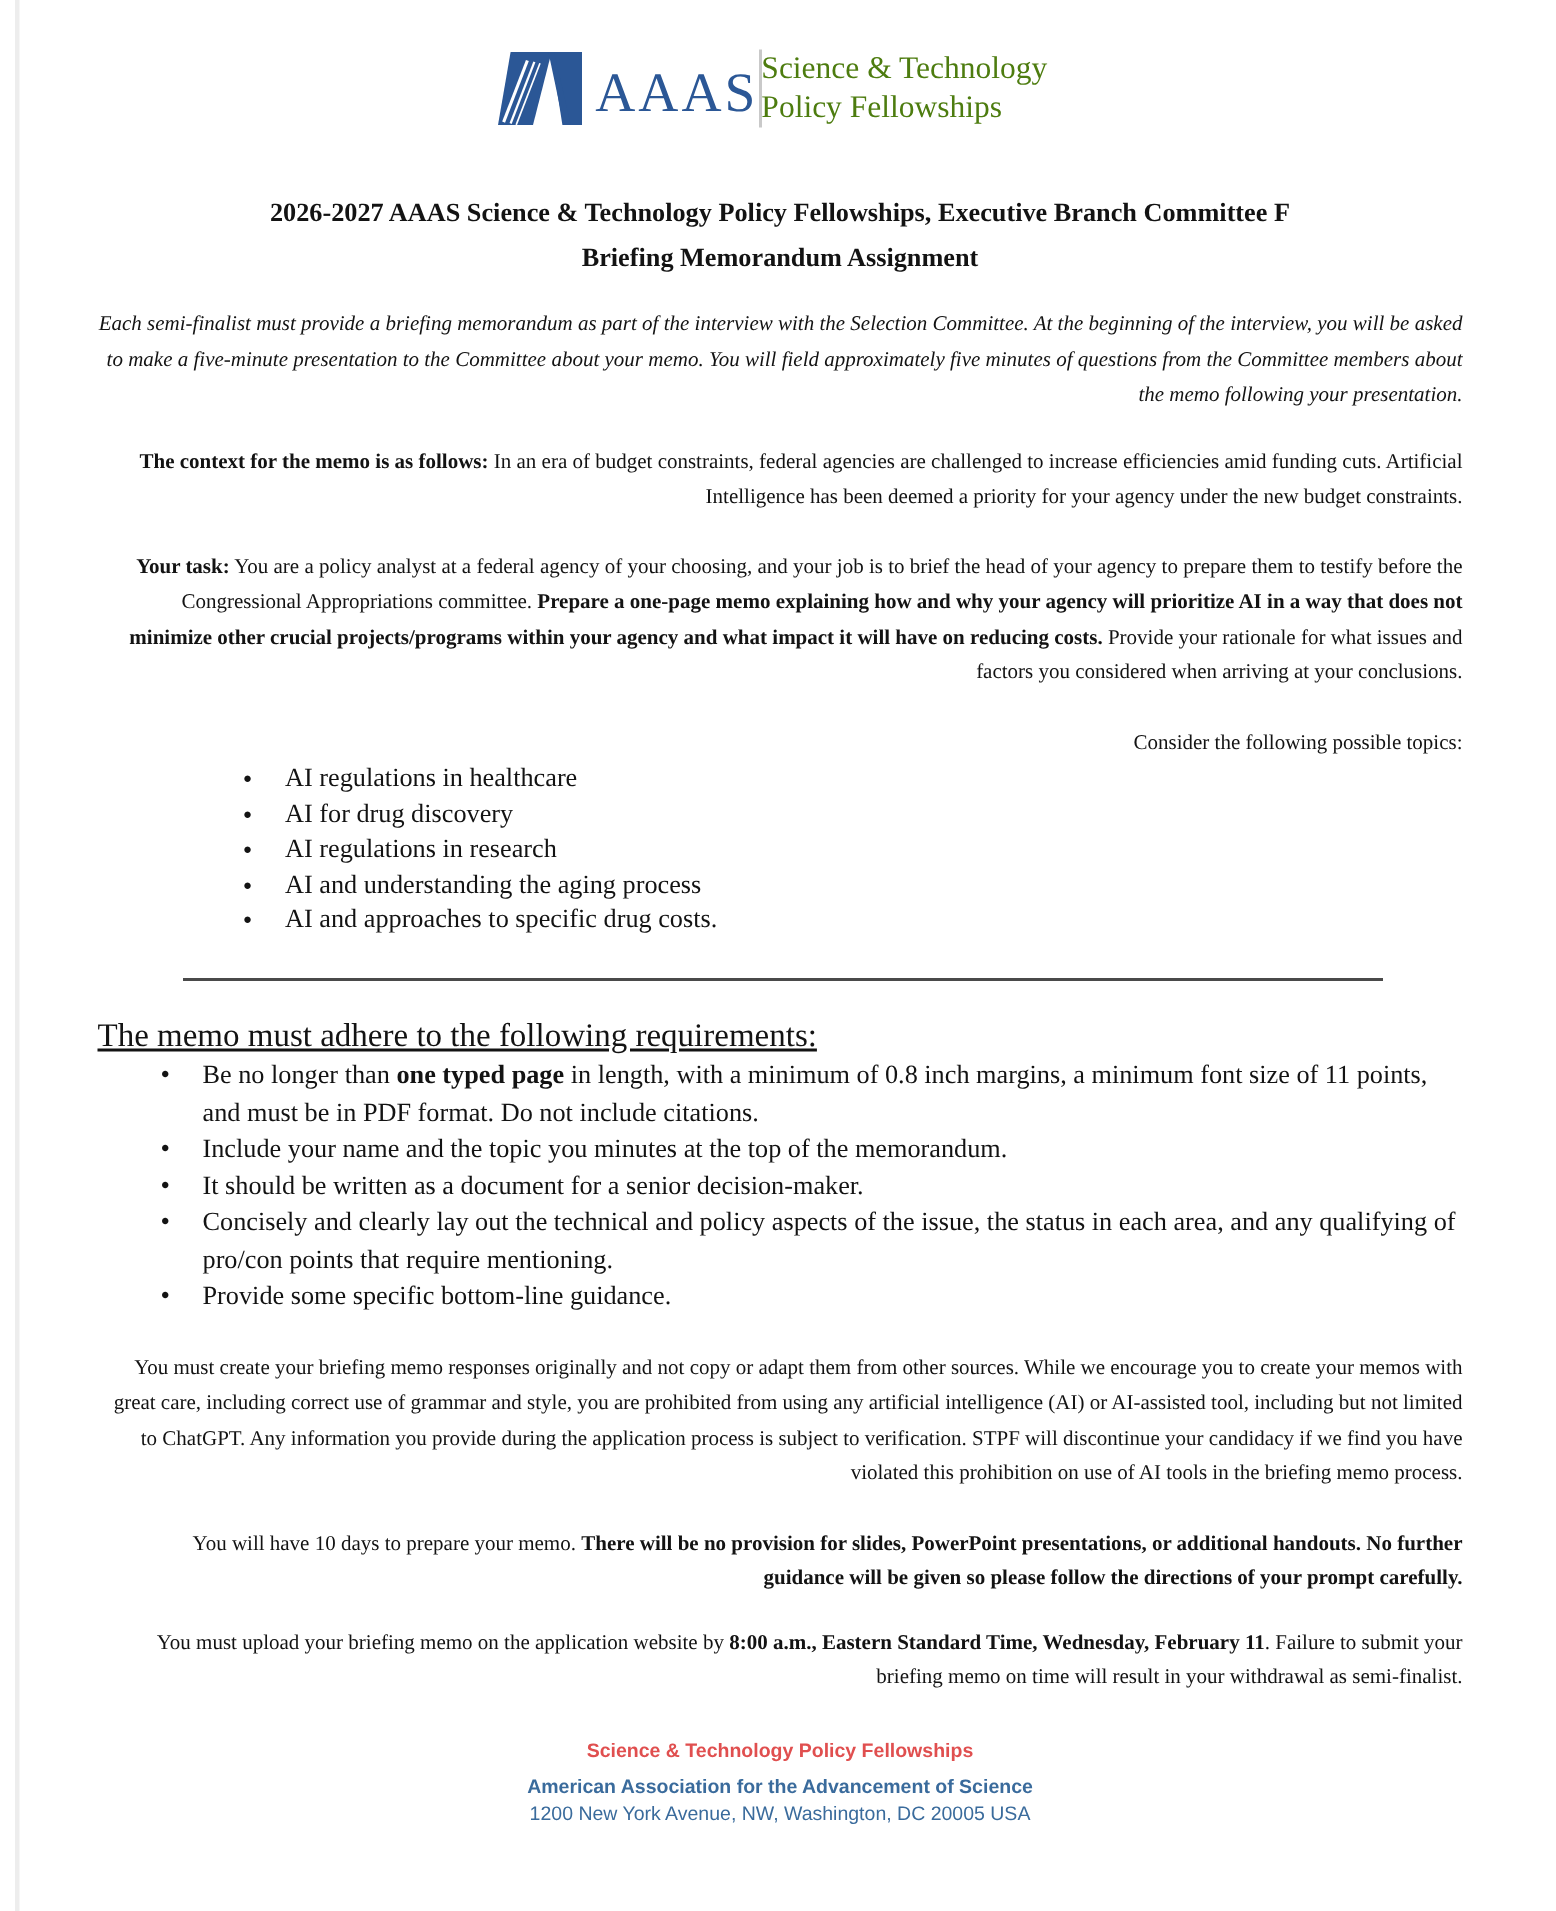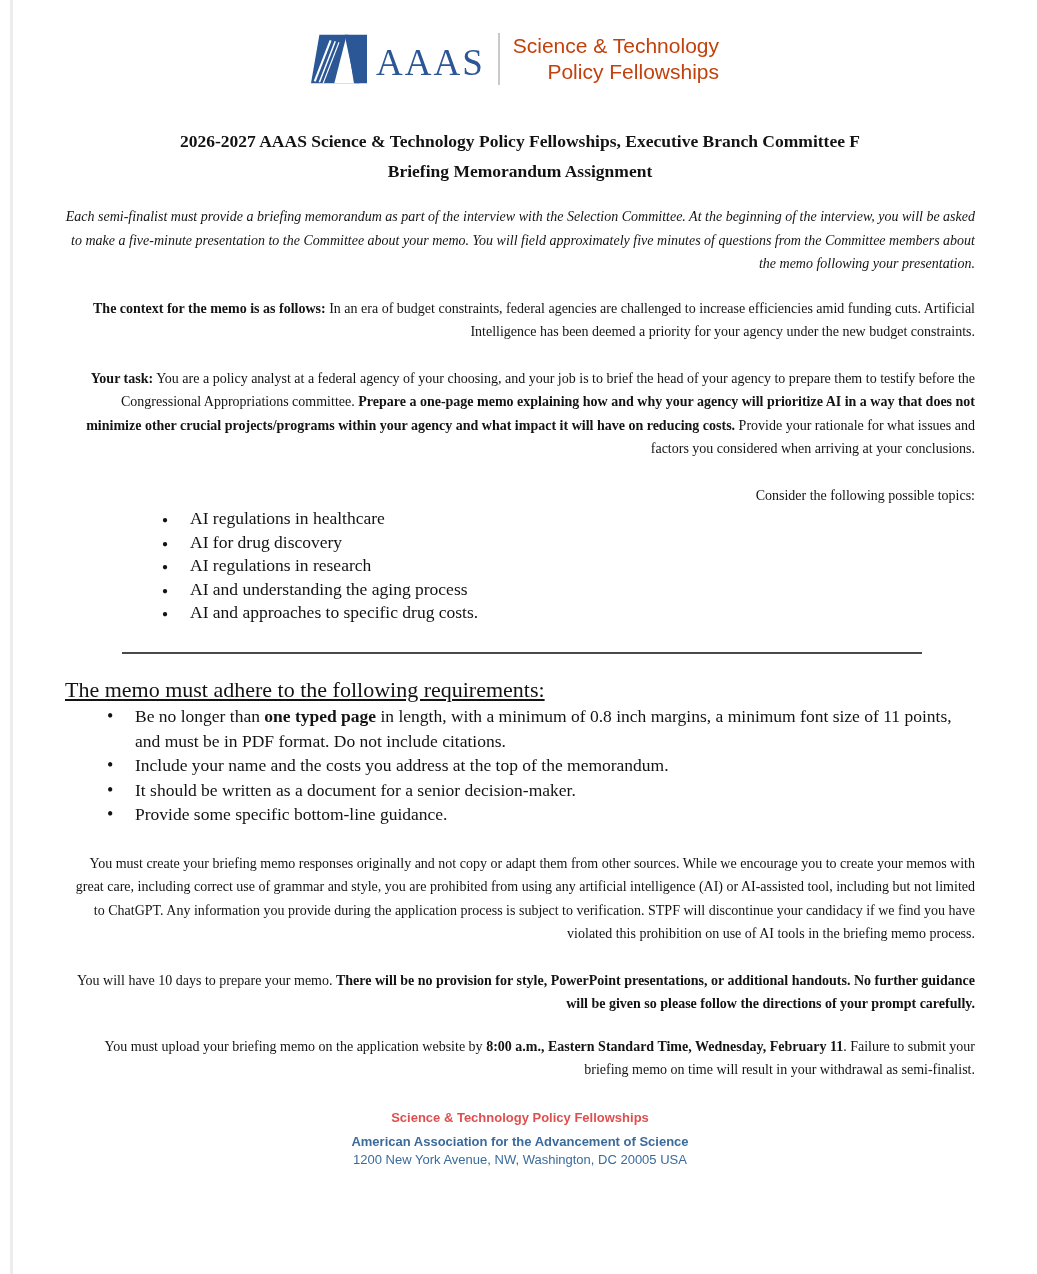--- a/index.html
+++ b/index.html
@@ -16,33 +16,33 @@
     background: #ededed;
   }
   .page {
     width: 100%; height: 100%;
     padding: 33px 62px 0 65px;
   }
 
   
   .logo-row {
     display: flex; justify-content: center; align-items: center;
-    gap: 13px; margin-right: 10px;
+    margin-right: 10px;
   }
   .logo-left { display: flex; align-items: center; gap: 9px; }
   .logo-mark { width: 56px; height: 50px; display: block; }
   .logo-acronym {
     font-family: "Liberation Serif", serif;
     font-size: 37px; letter-spacing: 2px; color: #2b5796;
     line-height: 1; padding-top: 6px;
   }
   .logo-rule { width: 2px; height: 52px; background: #c9c9c9; }
   .logo-tagline {
-    font-family: Liberation Sans, sans-serif;
-    font-size: 21px; color: #c2410c; line-height: 1.22; text-align: right;
+    font-family: Liberation Serif, serif;
+    font-size: 21px; color: #4d7c0f; line-height: 1.22;
   }
 
   
   .title-block { margin-top: 41px; text-align: center; }
   .title-line { font-weight: bold; font-size: 17.5px; line-height: 30px; }
 
   
   .para { font-size: 14px; line-height: 23.5px; text-align: right; }
   .intro { margin-top: 19px; font-style: italic; }
   .context { margin-top: 21px; }
@@ -146,28 +146,29 @@
       <li class="bullet-item">AI and understanding the aging process</li>
       <li class="bullet-item">AI and approaches to specific drug costs.</li>
     </ul>
   </div>
 
   <hr class="section-divider">
 
   <p class="req-heading">The memo must adhere to the following requirements:</p>
   <ul class="req-list">
     <li class="req-item"><span>Be no longer than </span><span class="b">one typed page</span><span> in length, with a minimum of 0.8 inch margins, a minimum font size of 11 points, and must be in PDF format. Do not include citations.</span></li>
-    <li class="req-item">Include your name and the costs you address at the top of the memorandum.</li>
+    <li class="req-item">Include your name and the topic you minutes at the top of the memorandum.</li>
     <li class="req-item">It should be written as a document for a senior decision-maker.</li>
+    <li class="req-item">Concisely and clearly lay out the technical and policy aspects of the issue, the status in each area, and any qualifying of pro/con points that require mentioning.</li>
     <li class="req-item">Provide some specific bottom-line guidance.</li>
   </ul>
 
   <p class="para originality">You must create your briefing memo responses originally and not copy or adapt them from other sources. While we encourage you to create your memos with great care, including correct use of grammar and style, you are prohibited from using any artificial intelligence (AI) or AI-assisted tool, including but not limited to ChatGPT. Any information you provide during the application process is subject to verification. STPF will discontinue your candidacy if we find you have violated this prohibition on use of AI tools in the briefing memo process.</p>
 
-  <p class="para timeline"><span>You will have 10 days to prepare your memo. </span><span class="b">There will be no provision for style, PowerPoint presentations, or additional handouts. No further guidance will be given so please follow the directions of your prompt carefully.</span></p>
+  <p class="para timeline"><span>You will have 10 days to prepare your memo. </span><span class="b">There will be no provision for slides, PowerPoint presentations, or additional handouts. No further guidance will be given so please follow the directions of your prompt carefully.</span></p>
 
   <p class="para deadline"><span>You must upload your briefing memo on the application website by </span><span class="b">8:00 a.m., Eastern Standard Time, Wednesday, February 11</span><span>. Failure to submit your briefing memo on time will result in your withdrawal as semi-finalist.</span></p>
 
   <div class="footer">
     <div class="footer-program" style="color:#e04f4f">Science &amp; Technology Policy Fellowships</div>
     <div class="footer-org" style="color:#3a6b9c">American Association for the Advancement of Science</div>
     <div class="footer-line" style="color:#3a6b9c">1200 New York Avenue, NW, Washington, DC 20005 USA</div>
 
   </div>
 

